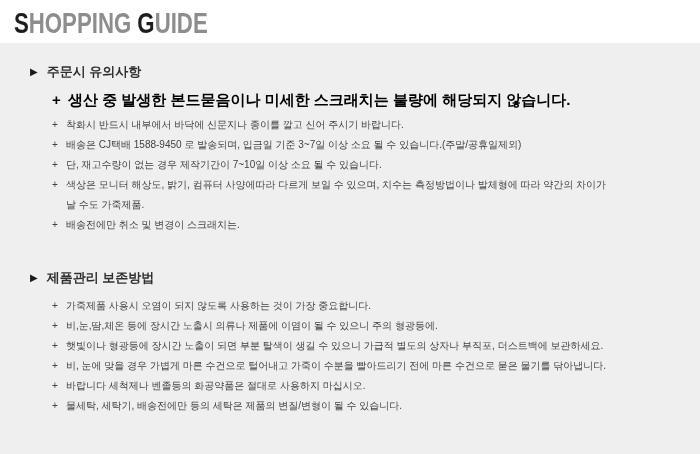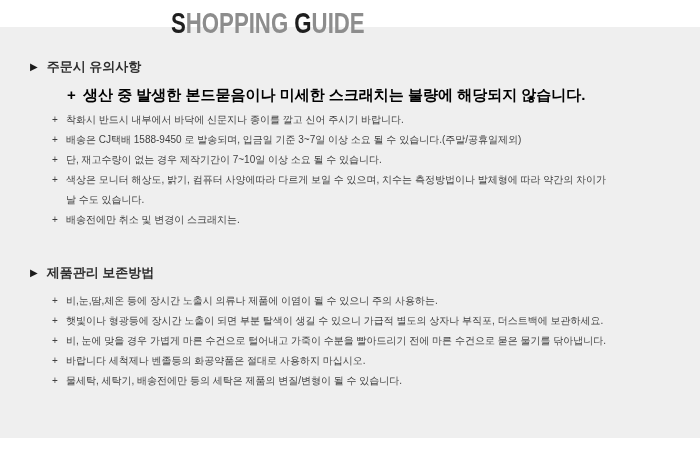--- a/index.html
+++ b/index.html
@@ -8,41 +8,40 @@
     --panel_bg:#efefef;
     --text:#3f3f3f;
     --bold_text:#000000;
     --header_text:#2e2e2e;
   }
   *{margin:0;padding:0;box-sizing:border-box;}
   html,body{width:700px;height:454px;overflow:hidden;background:#ffffff;}
   body{font-family:"Liberation Sans","DejaVu Sans",sans-serif;}
 
   .title-bar{
-    height:27px;
+    height:43px;
     background:#ffffff;
     padding:7px 0 0 14px;
-    text-align:center;
   }
   .page-title{
     font-size:30px;
     font-weight:700;
     line-height:32px;
     letter-spacing:0px;
     white-space:nowrap;
     transform:scaleX(0.74);
     transform-origin:left center;
   }
   .page-title .dark{color:var(--title_dark);}
   .page-title .light{color:var(--title_gray);}
 
   .panel{
     background:var(--panel_bg);
     height:411px;
-    padding:32px 0 0 30px;
+    padding:21px 0 0 30px;
   }
 
   .sec-header{
     font-size:13px;
     font-weight:700;
     color:var(--header_text);
     line-height:16px;
     white-space:nowrap;
   }
   .sec-header .arrow{
@@ -67,21 +66,21 @@
     width:14px;
     text-indent:0;
   }
   .row.cont{padding-left:14px;}
 
   .row.bold{
     font-size:15px;
     font-weight:700;
     color:var(--bold_text);
     line-height:17px;
-    margin:10px 15px 7px;
+    margin:10px 0 7px;
   }
   .row.bold .plus{width:16px;}
 
   .section-1 .rows{margin-bottom:0;}
   .section-2{margin-top:35px;}
   .section-2 .rows{margin-top:9px;}
 </style>
 </head>
 <body>
 
@@ -94,31 +93,32 @@
   <section class="section-1">
     <div class="sec-header">
       <span class="arrow">▶</span><span>주문시 유의사항</span>
     </div>
     <div class="rows">
       <div class="row bold"><span class="plus">+</span><span>생산 중 발생한 본드묻음이나 미세한 스크래치는 불량에 해당되지 않습니다.</span></div>
       <div class="row"><span class="plus">+</span><span>착화시 반드시 내부에서 바닥에 신문지나 종이를 깔고 신어 주시기 바랍니다.</span></div>
       <div class="row"><span class="plus">+</span><span>배송은 CJ택배 1588-9450 로 발송되며, 입금일 기준 3~7일 이상 소요 될 수 있습니다.(주말/공휴일제외)</span></div>
       <div class="row"><span class="plus">+</span><span>단, 재고수량이 없는 경우 제작기간이 7~10일 이상 소요 될 수 있습니다.</span></div>
       <div class="row"><span class="plus">+</span><span>색상은 모니터 해상도, 밝기, 컴퓨터 사양에따라 다르게 보일 수 있으며, 치수는 측정방법이나 발체형에 따라 약간의 차이가</span></div>
-      <div class="row cont"><span>날 수도 있습니다.</span></div>
+      <div class="row cont"><span>날 수도 가죽제품.</span></div>
       <div class="row"><span class="plus">+</span><span>배송전에만 취소 및 변경이 스크래치는.</span></div>
     </div>
   </section>
 
   <section class="section-2">
     <div class="sec-header">
       <span class="arrow">▶</span><span>제품관리 보존방법</span>
     </div>
     <div class="rows">
-      <div class="row"><span class="plus">+</span><span>비,눈,땀,체온 등에 장시간 노출시 의류나 제품에 이염이 될 수 있으니 주의 사용하는.</span></div>
+      <div class="row"><span class="plus">+</span><span>가죽제품 사용시 오염이 되지 않도록 사용하는 것이 가장 중요합니다.</span></div>
+      <div class="row"><span class="plus">+</span><span>비,눈,땀,체온 등에 장시간 노출시 의류나 제품에 이염이 될 수 있으니 주의 형광등에.</span></div>
       <div class="row"><span class="plus">+</span><span>햇빛이나 형광등에 장시간 노출이 되면 부분 탈색이 생길 수 있으니 가급적 별도의 상자나 부직포, 더스트백에 보관하세요.</span></div>
       <div class="row"><span class="plus">+</span><span>비, 눈에 맞을 경우 가볍게 마른 수건으로 털어내고 가죽이 수분을 빨아드리기 전에 마른 수건으로 묻은 물기를 닦아냅니다.</span></div>
       <div class="row"><span class="plus">+</span><span>바랍니다 세척제나 벤졸등의 화공약품은 절대로 사용하지 마십시오.</span></div>
       <div class="row"><span class="plus">+</span><span>물세탁, 세탁기, 배송전에만 등의 세탁은 제품의 변질/변형이 될 수 있습니다.</span></div>
     </div>
   </section>
 
 </div>
 
 </body></html>

